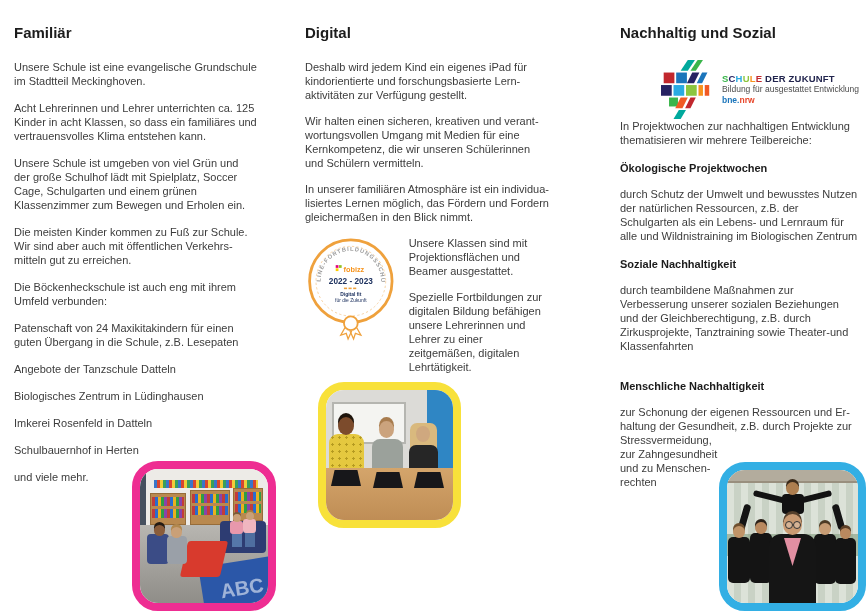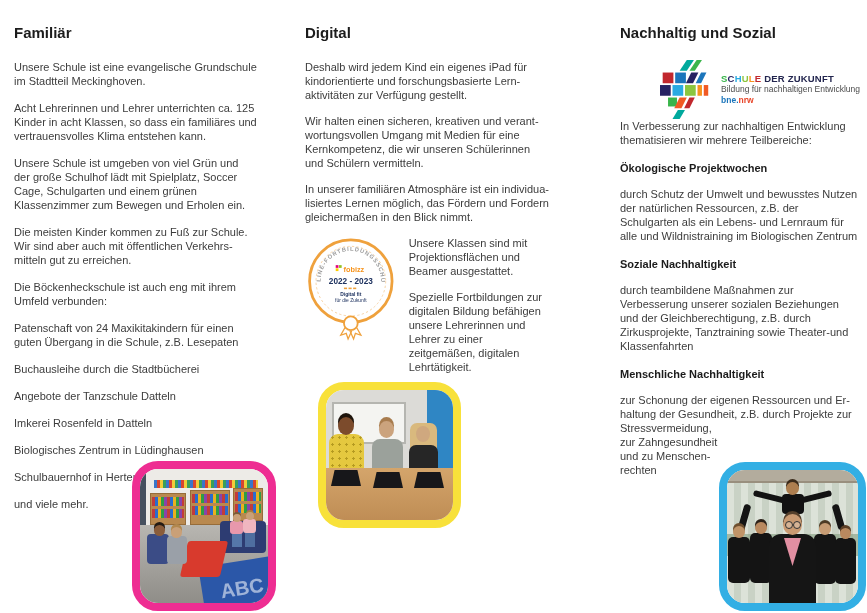--- a/index.html
+++ b/index.html
@@ -110,24 +110,23 @@
 <div id="page">
 
   <div class="col" id="col1">
     <h2>Familiär</h2>
     <p>Unsere Schule ist eine evangelische Grundschule im Stadtteil Meckinghoven.</p>
     <p>Acht Lehrerinnen und Lehrer unterrichten ca. 125 Kinder in acht Klassen, so dass ein familiäres und vertrauensvolles Klima entstehen kann.</p>
     <p>Unsere Schule ist umgeben von viel Grün und der große Schulhof lädt mit Spielplatz, Soccer Cage, Schulgarten und einem grünen Klassenzimmer zum Bewegen und Erholen ein.</p>
     <p>Die meisten Kinder kommen zu Fuß zur Schule. Wir sind aber auch mit öffentlichen Verkehrs­mitteln gut zu erreichen.</p>
     <p>Die Böckenheckschule ist auch eng mit ihrem Umfeld verbunden:</p>
     <p>Patenschaft von 24 Maxikitakindern für einen guten Übergang in die Schule, z.B. Lesepaten</p>
-    <p>Buchausleihe durch die Stadtbücherei</p>
     <p>Angebote der Tanzschule Datteln</p>
+    <p>Biologisches Zentrum in Lüdinghausen</p>
     <p>Imkerei Rosenfeld in Datteln</p>
-    <p>Biologisches Zentrum in Lüdinghausen</p>
     <p>Schulbauernhof in Herten</p>
     <p>und viele mehr.</p>
   </div>
 
   <div class="col" id="col2">
     <h2>Digital</h2>
     <p>Deshalb wird jedem Kind ein eigenes iPad für kindorientierte und forschungsbasierte Lern­aktivitäten zur Verfügung gestellt.</p>
     <p>Wir halten einen sicheren, kreativen und verant­wortungsvollen Umgang mit Medien für eine Kernkompetenz, die wir unseren Schülerinnen und Schülern vermitteln.</p>
     <p>In unserer familiären Atmosphäre ist ein individua­lisiertes Lernen möglich, das Fördern und Fordern gleichermaßen in den Blick nimmt.</p>
 
@@ -178,33 +177,33 @@
         <rect x="28" y="28" width="12" height="12" fill="#8CC63F"></rect>
         <rect x="42" y="28" width="5" height="12" fill="#F7931E"></rect>
         <rect x="49" y="28" width="5" height="12" fill="#F15A24"></rect>
         <rect x="9" y="42" width="10" height="10" fill="#39B54A"></rect>
         <polygon points="22,42 30,42 24,54 16,54" fill="#F15A24"></polygon>
         <polygon points="33,42 39,42 33,54 27,54" fill="#C1272D"></polygon>
         <polygon points="20,56 28,56 22,66 14,66" fill="#00A99D"></polygon>
       </svg>
       <div class="sdz-text">
         <div class="sdz-line1"><span><span style="color: rgb(57, 181, 74);">S</span><span style="color: rgb(38, 34, 98);">C</span><span style="color: rgb(41, 171, 226);">H</span><span style="color: rgb(140, 198, 63);">U</span><span style="color: rgb(247, 147, 30);">L</span><span style="color: rgb(193, 39, 45);">E</span></span><span> DER ZUKUNFT</span></div>
-        <div>Bildung für nachhaltigen Entwicklung</div>
+        <div>Bildung für ausgestattet Entwicklung</div>
         <div class="sdz-line3"><span class="bne">bne.</span><span class="nrw">nrw</span></div>
       </div>
     </div>
 
 
-    <p style="margin-bottom:14px;">In Verbesserung zur nachhaltigen Entwicklung thematisieren wir mehrere Teilbereiche:</p>
+    <p style="margin-bottom:14px;">In Projektwochen zur nachhaltigen Entwicklung thematisieren wir mehrere Teilbereiche:</p>
 
     <p class="sec-title">Ökologische Projektwochen</p>
     <p class="sec-text" style="margin-bottom:14px;">durch Schutz der Umwelt und bewusstes Nutzen der natürlichen Ressourcen, z.B. der Schulgarten als ein Lebens- und Lernraum für alle und Wildnis­training im Biologischen Zentrum</p>
 
     <p class="sec-title">Soziale Nachhaltigkeit</p>
-    <p class="sec-text" style="margin-bottom:14px;">durch teambildene Maßnahmen zur Verbesserung unserer sozialen Beziehungen und der Gleichbe­rechtigung, z.B. durch Zirkusprojekte, Tanztraining sowie Theater-und Klassenfahrten</p>
+    <p class="sec-text" style="margin-bottom:26px;">durch teambildene Maßnahmen zur Verbesserung unserer sozialen Beziehungen und der Gleichbe­rechtigung, z.B. durch Zirkusprojekte, Tanztraining sowie Theater-und Klassenfahrten</p>
 
     <p class="sec-title">Menschliche Nachhaltigkeit</p>
     <p class="sec-text">
       <span>zur Schonung der eigenen Ressourcen und Er­haltung der Gesundheit, z.B. durch Projekte zur</span>
       <span class="narrow">Stressvermeidung, zur Zahngesundheit und zu Menschen­rechten</span>
     </p>
   </div>
 
   <div class="photo photo-pink">
     <div class="scene">

